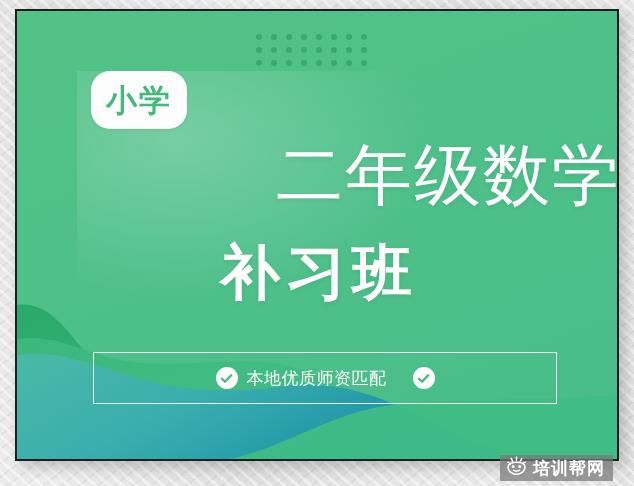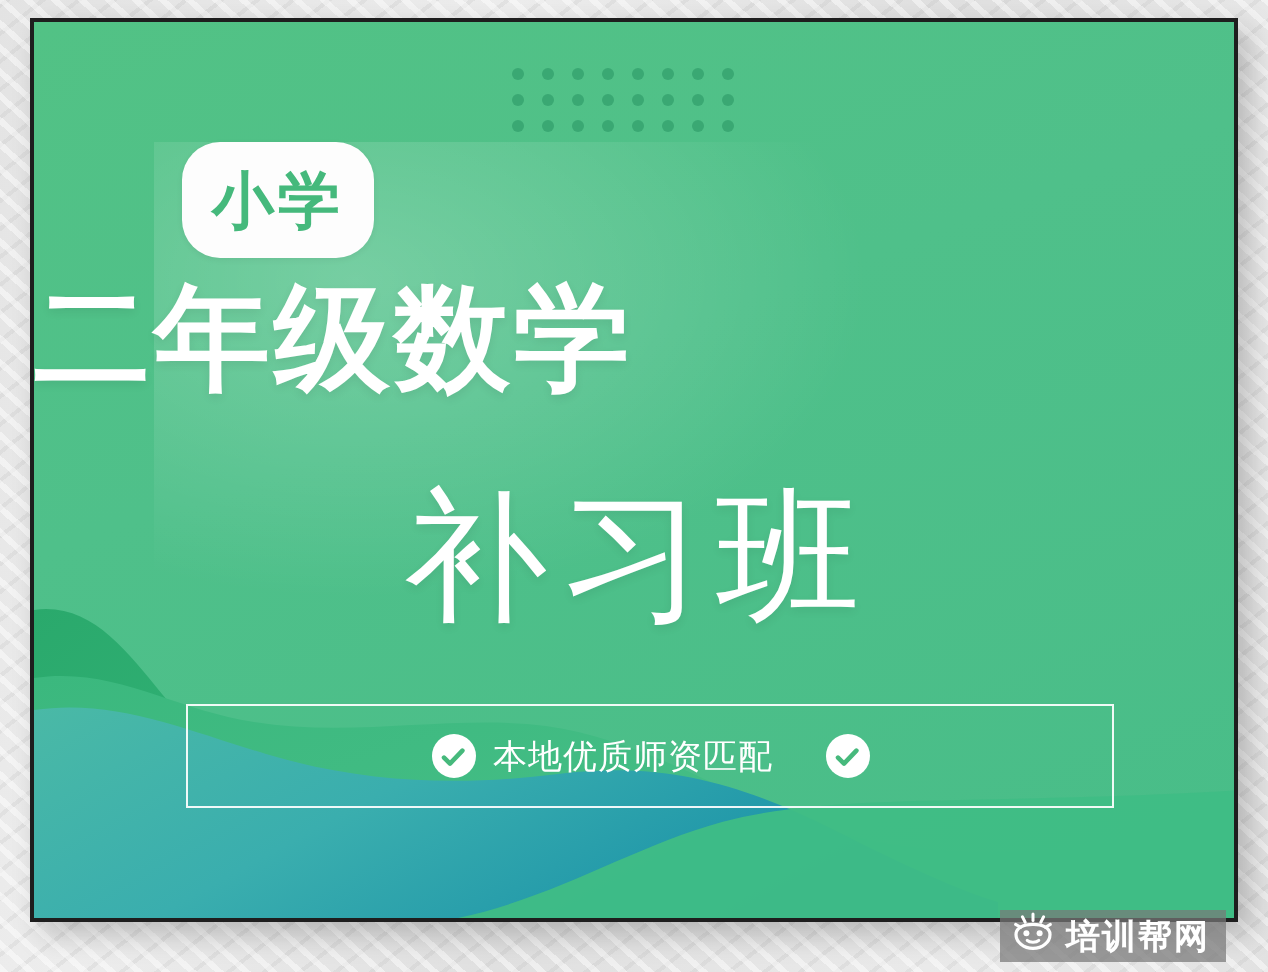--- a/index.html
+++ b/index.html
@@ -70,29 +70,29 @@
     box-shadow:0 1px 3px rgba(0,0,0,.06);
   }
   #badge span{
     color:#45b97c;font-size:31px;font-weight:700;letter-spacing:2px;
     line-height:1;
   }
 
   
   #title1{
     position:absolute;left:0;top:130px;width:604px;
-    text-align:left;color:#ffffff;
-    font-size:58px;font-weight:700;line-height:1;
+    text-align:right;color:#ffffff;
+    font-size:67px;font-weight:400;line-height:1;
     letter-spacing:2px;
     text-shadow:0 2px 5px rgba(0,0,0,.07);
   }
   #title2{
     position:absolute;left:0;top:232px;width:604px;
     text-align:center;color:#ffffff;
-    font-size:72px;font-weight:400;line-height:1;
+    font-size:60px;font-weight:700;line-height:1;
     letter-spacing:6px;
     text-shadow:0 2px 5px rgba(0,0,0,.07);
   }
 
   
   #waves{position:absolute;left:0;bottom:0;width:604px;height:160px;}
 
   
   #features{
     position:absolute;left:76px;top:341px;width:464px;height:52px;

